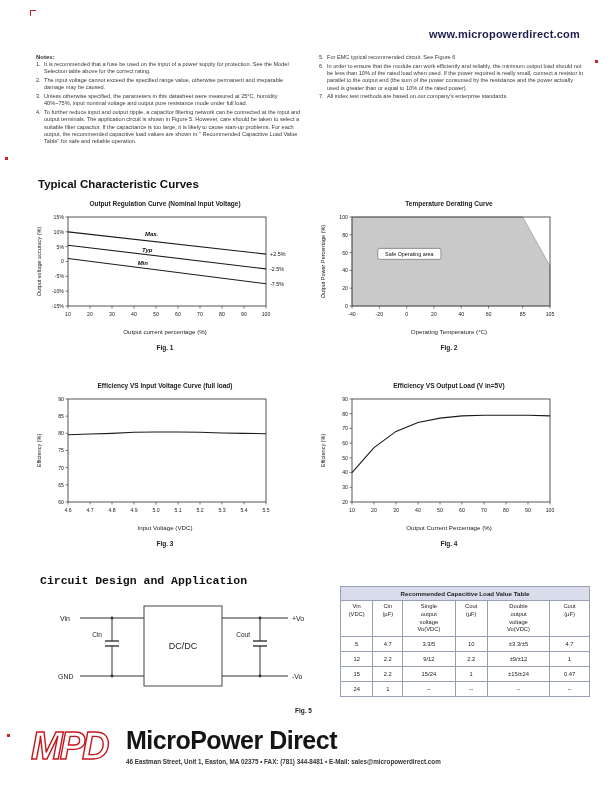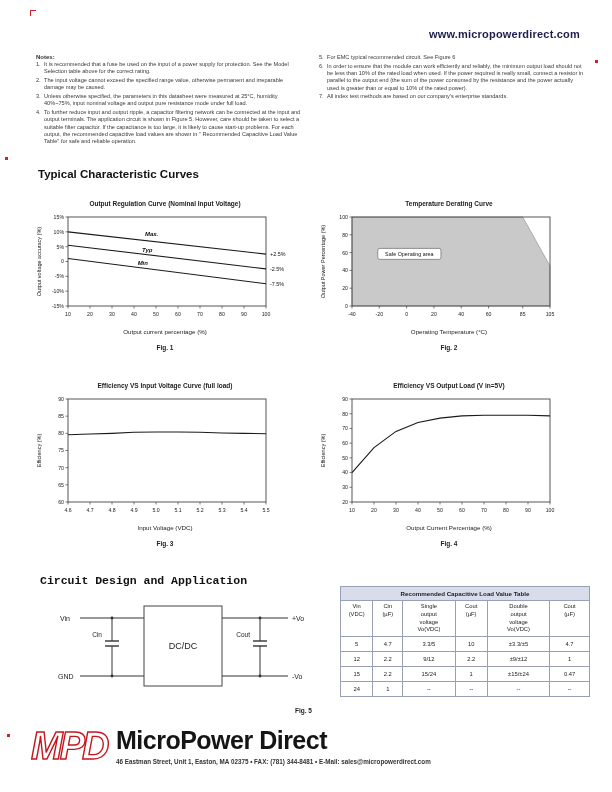--- a/index.html
+++ b/index.html
@@ -35,21 +35,21 @@
 
   .circuit-block { position:absolute; left:30px; top:598px; width:282px; text-align:right; }
 
   .cap-block { position:absolute; left:340px; top:586px; width:250px; }
   .cap-title { background:#d9dcea; border:1px solid #97a0b4; border-bottom:none; font-size:6.2px; font-weight:bold; text-align:center; padding:3px 0; color:#222; }
   table.cap-table { width:100%; border-collapse:collapse; table-layout:fixed; font-size:5.8px; color:#222; }
   .cap-table th, .cap-table td { border:1px solid #97a0b4; text-align:center; }
   .cap-table th { font-weight:normal; white-space:pre-line; vertical-align:top; padding:2px 1px; line-height:1.35; }
   .cap-table td { padding:4px 1px; }
 
-  .footer { position:absolute; left:28px; top:722px; right:26px; display:flex; align-items:center; gap:0; }
+  .footer { position:absolute; left:28px; top:722px; right:26px; display:flex; align-items:center; gap:10px; }
   .footer-right { display:flex; flex-direction:column; }
   .company { font-size:25px; font-weight:bold; color:#151515; letter-spacing:-0.5px; }
   .address { font-size:6.3px; font-weight:bold; color:#333; margin-top:3px; }
 </style>
 </head>
 <body>
 
 <div class="page">
 
   <div class="regmark rm-tl"></div>
@@ -88,21 +88,21 @@
         <span class="note-num">6.</span>
         <span class="note-text">In order to ensure that the module can work efficiently and reliably, the minimum output load should not be less than 10% of the rated load when used. If the power required is really small, connect a resistor in parallel to the output end (the sum of the power consumed by the resistance and the power actually used is greater than or equal to 10% of the rated power).</span>
       </div>
       <div class="note">
         <span class="note-num">7.</span>
         <span class="note-text">All index test methods are based on our company's enterprise standards.</span>
       </div>
     </div>
   </div>
 
-  <div class="h1" style="left:38px; top:168px;">Typical Characteristic Curves</div>
+  <div class="h1" style="left:38px; top:178px;">Typical Characteristic Curves</div>
 
   <div class="fig" style="left:34px; top:200px;">
     <div class="fig-title">Output Regulation Curve (Nominal Input Voltage)</div>
     <div class="chart chart-h1"><svg width="262" height="112" viewBox="0 0 262 112">
           <rect x="34" y="7" width="198" height="89" fill="none" stroke="#444" stroke-width="0.9"></rect>
           <line x1="34" y1="96" x2="34" y2="98.5" stroke="#444" stroke-width="0.7"></line>
           <text x="34" y="105.5" text-anchor="middle" font-size="5.2" fill="#222">10</text>
           <line x1="56" y1="96" x2="56" y2="98.5" stroke="#444" stroke-width="0.7"></line>
           <text x="56" y="105.5" text-anchor="middle" font-size="5.2" fill="#222">20</text>
           <line x1="78" y1="96" x2="78" y2="98.5" stroke="#444" stroke-width="0.7"></line>

